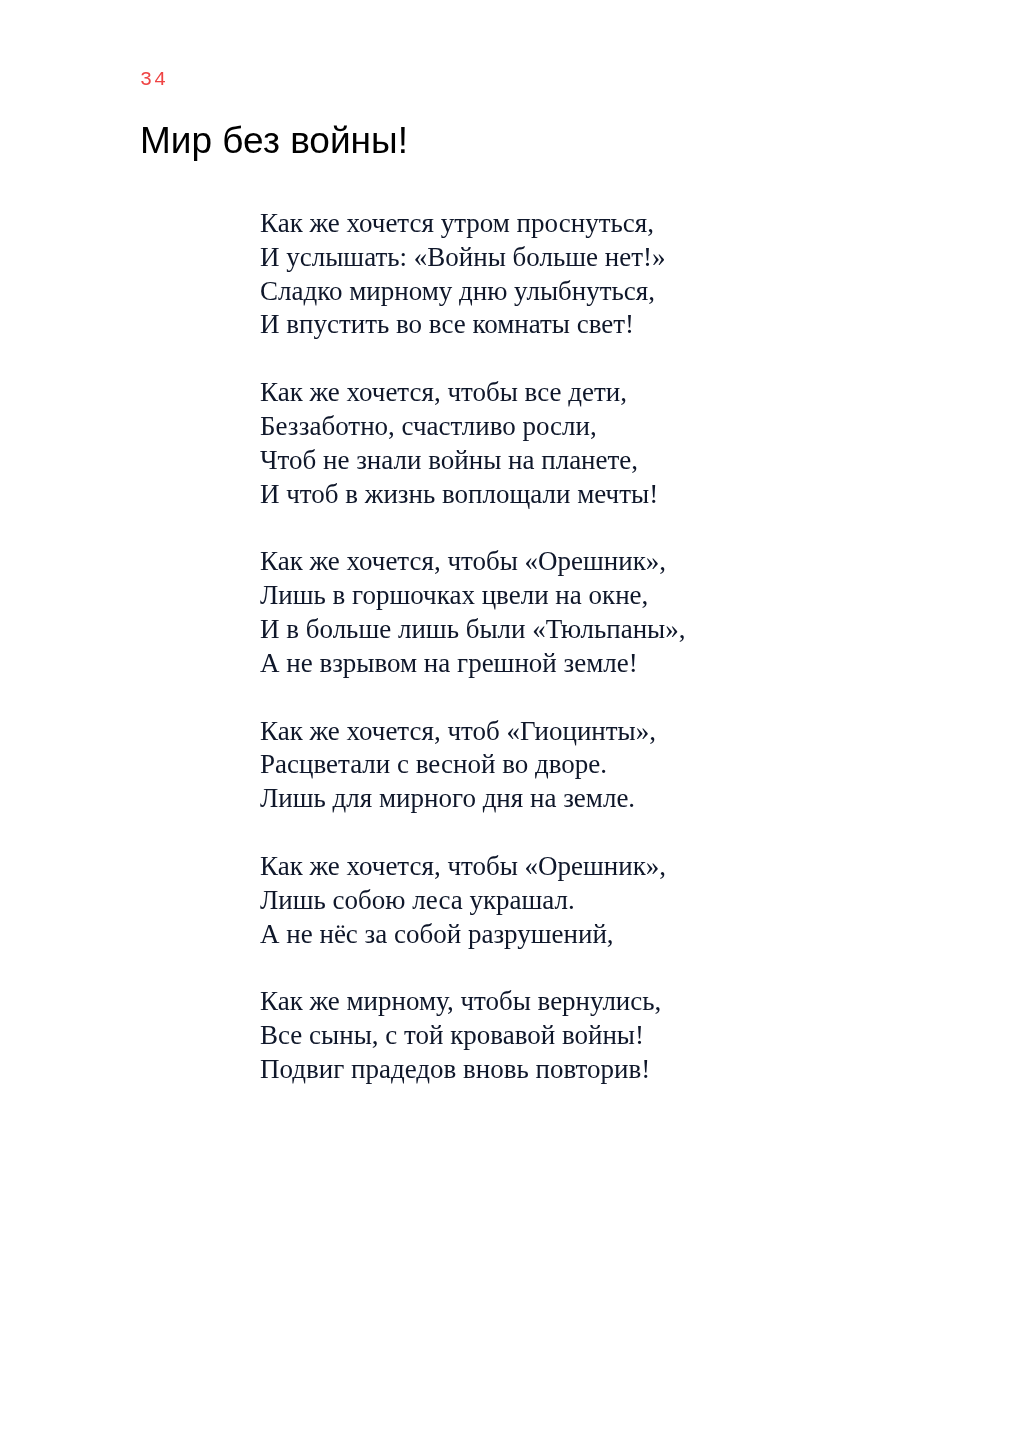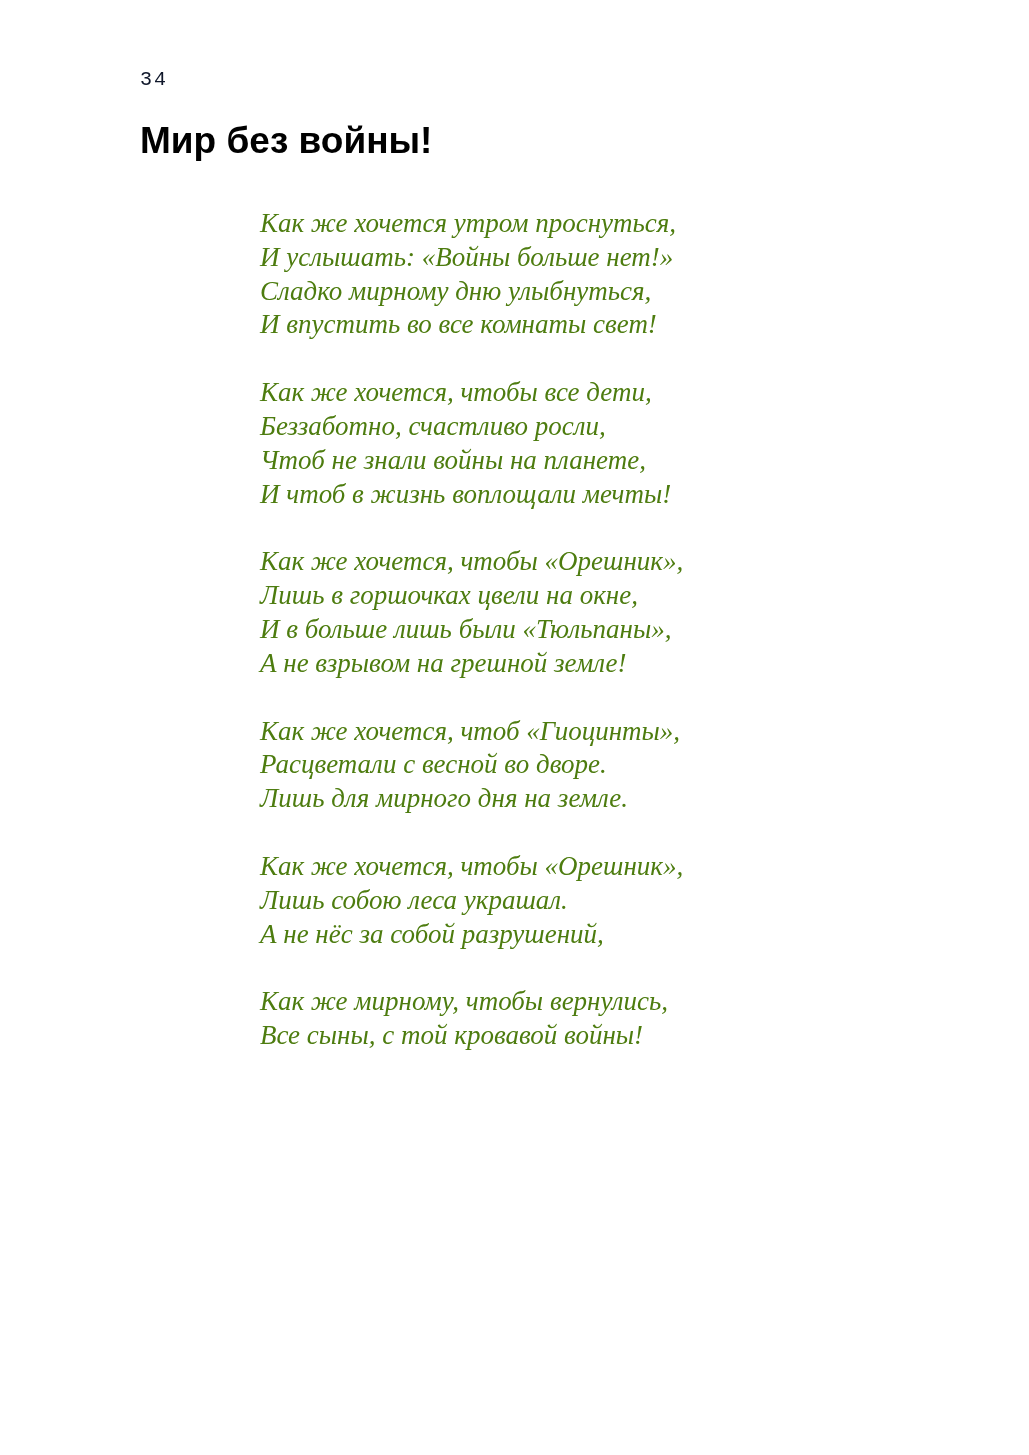--- a/index.html
+++ b/index.html
@@ -1,27 +1,27 @@
 <!DOCTYPE html>
 <html><head>
   <meta charset="utf-8">
   <style>
     html, body { margin: 0; padding: 0; background: #ffffff; }
     body { width: 1029px; height: 1455px; position: relative; overflow: hidden; color: #111111; }
     .page-number {
       position: absolute; left: 140px; top: 68px;
-      font-family: "Liberation Mono", monospace; font-size: 20px; letter-spacing: 2px; color: #0f172a;
+      font-family: "Liberation Mono", monospace; font-size: 20px; letter-spacing: 2px; color: #ef4444;
     }
     .title {
       position: absolute; left: 140px; top: 120px; margin: 0;
-      font-family: "Liberation Sans", sans-serif; font-weight: bold; font-size: 37px; color: #000;
+      font-family: "Liberation Sans", sans-serif; font-weight: normal; font-size: 37px; color: #000;
     }
     .poem {
       position: absolute; left: 260px; top: 207px;
-      font-family: "Liberation Serif", serif; font-size: 27px; line-height: 33.8px; color: #4d7c0f; font-style: italic;
+      font-family: "Liberation Serif", serif; font-size: 27px; line-height: 33.8px; color: #0f172a;
     }
     .stanza { margin: 0 0 34px 0; }
     .line { display: block; white-space: nowrap; }
   </style>
 </head>
 <body>
 
 <div class="page-number">34</div>
 <h1 class="title">Мир без войны!</h1>
 
@@ -50,14 +50,15 @@
     <span class="line">Лишь для мирного дня на земле.</span>
   </div>
   <div class="stanza">
     <span class="line">Как же хочется, чтобы «Орешник»,</span>
     <span class="line">Лишь собою леса украшал.</span>
     <span class="line">А не нёс за собой разрушений,</span>
   </div>
   <div class="stanza">
     <span class="line">Как же мирному, чтобы вернулись,</span>
     <span class="line">Все сыны, с той кровавой войны!</span>
+    <span class="line">Подвиг прадедов вновь повторив!</span>
   </div>
 </div>
 
 </body></html>

